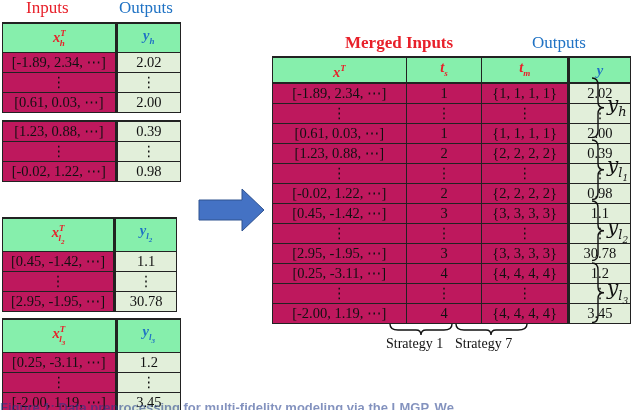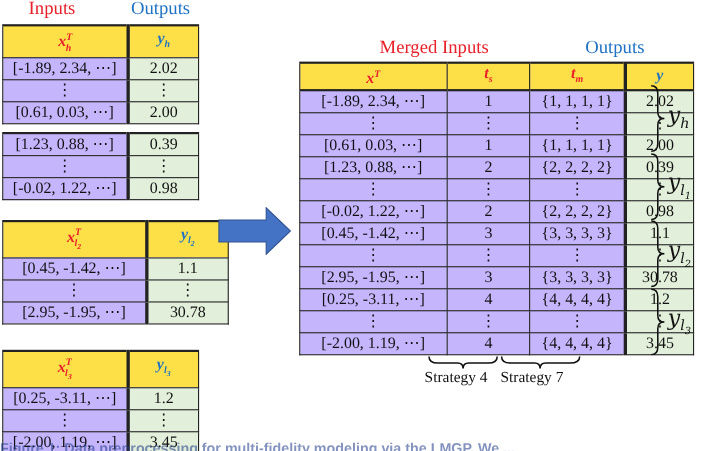--- a/index.html
+++ b/index.html
@@ -3,23 +3,23 @@
 <meta charset="utf-8">
 <style>
   html, body { margin:0; padding:0; }
   body { width:640px; height:410px; background:#ffffff; position:relative; overflow:hidden;
          font-family:"Liberation Serif", "DejaVu Serif", serif; color:#111; }
   .abs { position:absolute; }
   .title-red { color:#e8202a; font-size:17px; }
   .title-blue { color:#1f72c4; font-size:17px; }
   table.t { position:absolute; border-collapse:collapse; font-size:14.5px; }
   table.t td { border:1.5px solid #222; text-align:center; padding:0; height:19px; line-height:19px; white-space:nowrap; }
-  table.t td.in { background:#c4b5fd; }
+  table.t td.in { background:#be185d; }
   table.t td.out { background:#e2efda; }
-  table.t td.hd { background:#fde047; font-weight:bold; font-style:italic; height:18px; line-height:18px; }
+  table.t td.hd { background:#86efac; font-weight:bold; font-style:italic; height:18px; line-height:18px; }
   table.t td.hd.r { color:#e8202a; }
   table.t td.hd.b { color:#1f72c4; }
   table.t td.sep { border-left:3.5px solid #222; }
   table.t tr:first-child td { border-top:2px solid #222; }
   .hd sub { font-size:9px; }
   .hd sup { font-size:9px; }
   .brace { position:absolute; }
   .ylab { position:absolute; font-family:"DejaVu Serif", serif; font-style:italic; font-size:20px; color:#111; }
   .ylab sub { font-size:13px; }
   .strat { position:absolute; font-size:14px; }
@@ -69,21 +69,21 @@
         <tr>
       <td class="in">⋮</td>
       <td class="out sep">⋮</td>
         </tr>
         <tr>
       <td class="in">[-0.02, 1.22, ⋯]</td>
       <td class="out sep">0.98</td>
         </tr>
       </tbody>
     </table>
-    <table class="t" style="left: 2px; top: 200px; width: 206px;">
+    <table class="t" style="left: 2px; top: 217px; width: 175px;">
       <colgroup>
         <col style="width:114px">
         <col style="width:65px">
       </colgroup>
       <tbody>
         <tr>
     <td class="hd r">x<sup>T</sup><sub style="margin-left:-6px">l<sub style="font-size:7px">2</sub></sub></td>
     <td class="hd b sep">y<sub>l<sub style="font-size:7px">2</sub></sub></td>
         </tr>
         <tr>
@@ -123,21 +123,21 @@
       <td class="out sep">3.45</td>
         </tr>
       </tbody>
     </table>
   </div>
 
 <svg class="abs" style="left:198px; top:188px;" width="68" height="44" viewBox="0 0 68 44">
   <polygon points="1,12 44,12 44,1 66,22 44,43 44,32 1,32" fill="#4472c4" stroke="#2f528f" stroke-width="1"></polygon>
 </svg>
 
-<div class="abs title-red" style="left:345px; top:33px;">Merged Inputs</div>
+<div class="abs title-red" style="left:345px; top:33px;font-weight:bold;">Merged Inputs</div>
 <div class="abs title-blue" style="left:532px; top:33px;">Outputs</div>
 
 <table class="t" style="left:272px; top:56px; width:359px;">
   <colgroup>
       <col style="width:116px">
       <col style="width:66px">
       <col style="width:75px">
       <col style="width:54px">
     </colgroup>
   <tbody>
@@ -240,16 +240,16 @@
     <svg class="brace" width="16" height="61.5" style="left: 590px; top: 261.5px;">
       <path d="M2,1 Q8,1 8,8 L8,24.75 Q8,30.75 14,30.75 Q8,30.75 8,36.75 L8,53.5 Q8,60.5 2,60.5" fill="none" stroke="#111" stroke-width="1.4"></path>
     </svg>
     <div class="ylab" style="left: 607px; top: 276.25px;">y<sub>l<sub style="font-size:9px">3</sub></sub></div>
   </div>
 
 <svg class="abs" style="left:388px; top:323px;" width="142" height="14">
   <path d="M2,1 Q2,7 10,7 L28,7 Q33,7 33,12 Q33,7 38,7 L56,7 Q64,7 64,1" fill="none" stroke="#111" stroke-width="1.4"></path>
   <path d="M68,1 Q68,7 76,7 L98,7 Q103,7 103,12 Q103,7 108,7 L130,7 Q139,7 139,1" fill="none" stroke="#111" stroke-width="1.4"></path>
 </svg>
-<div class="strat" style="left:386px; top:336px;">Strategy 4</div>
+<div class="strat" style="left:386px; top:336px;">Strategy 1</div>
 <div class="strat" style="left:455px; top:336px;">Strategy 7</div>
 
 <div class="caption">Figure 1: Data preprocessing for multi-fidelity modeling via the LMGP. We ...</div>
 
 </body></html>

